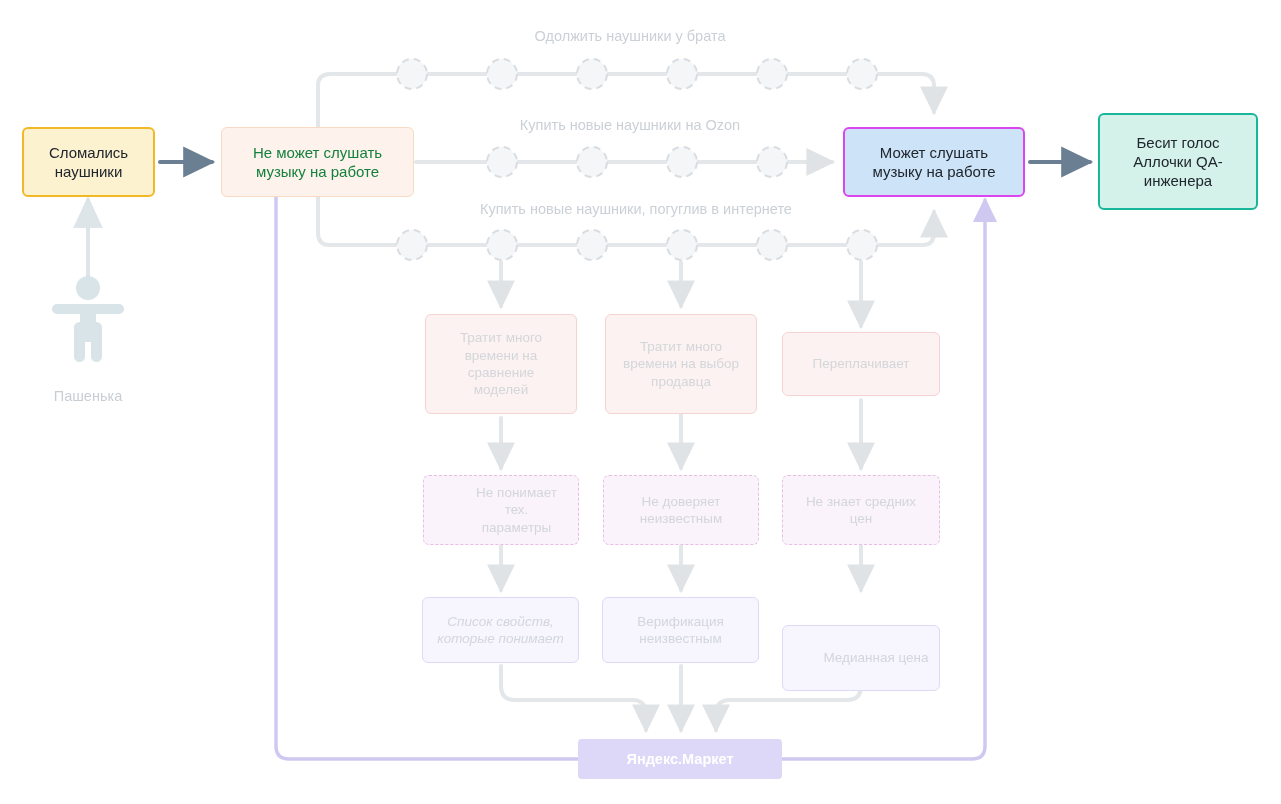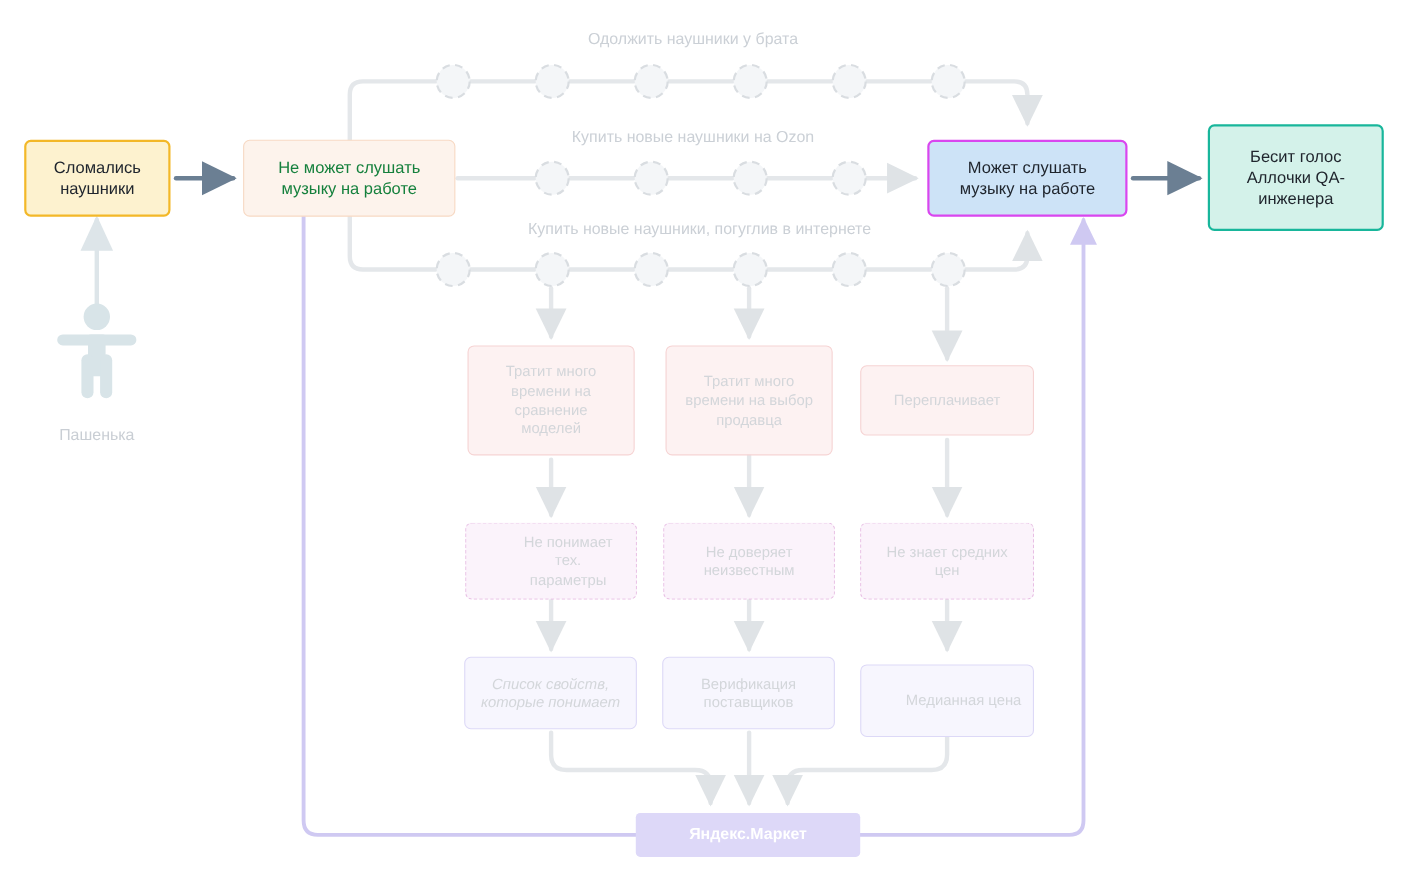--- a/index.html
+++ b/index.html
@@ -256,18 +256,18 @@
   <div class="node node--insight" style="left:423px; top:475px; width:156px; height:70px;padding-left:41px;">Не понимает тех.
 параметры</div>
   <div class="node node--insight" style="left:603px; top:475px; width:156px; height:70px;">Не доверяет
 неизвестным</div>
   <div class="node node--insight" style="left:782px; top:475px; width:158px; height:70px;">Не знает средних
 цен</div>
 
   <div class="node node--feature" style="left:422px; top:597px; width:157px; height:66px;font-style:italic;">Список свойств,
 которые понимает</div>
   <div class="node node--feature" style="left:602px; top:597px; width:157px; height:66px;">Верификация
-поставщиков</div>
-  <div class="node node--feature" style="left:782px; top:604px; width:158px; height:66px;padding-left:40px;">Медианная цена</div>
+неизвестным</div>
+  <div class="node node--feature" style="left:782px; top:625px; width:158px; height:66px;padding-left:40px;">Медианная цена</div>
 
   <div class="node node--product" style="left:578px; top:739px; width:204px; height:40px;">Яндекс.Маркет</div>
 
 </div>
 
 </body></html>

